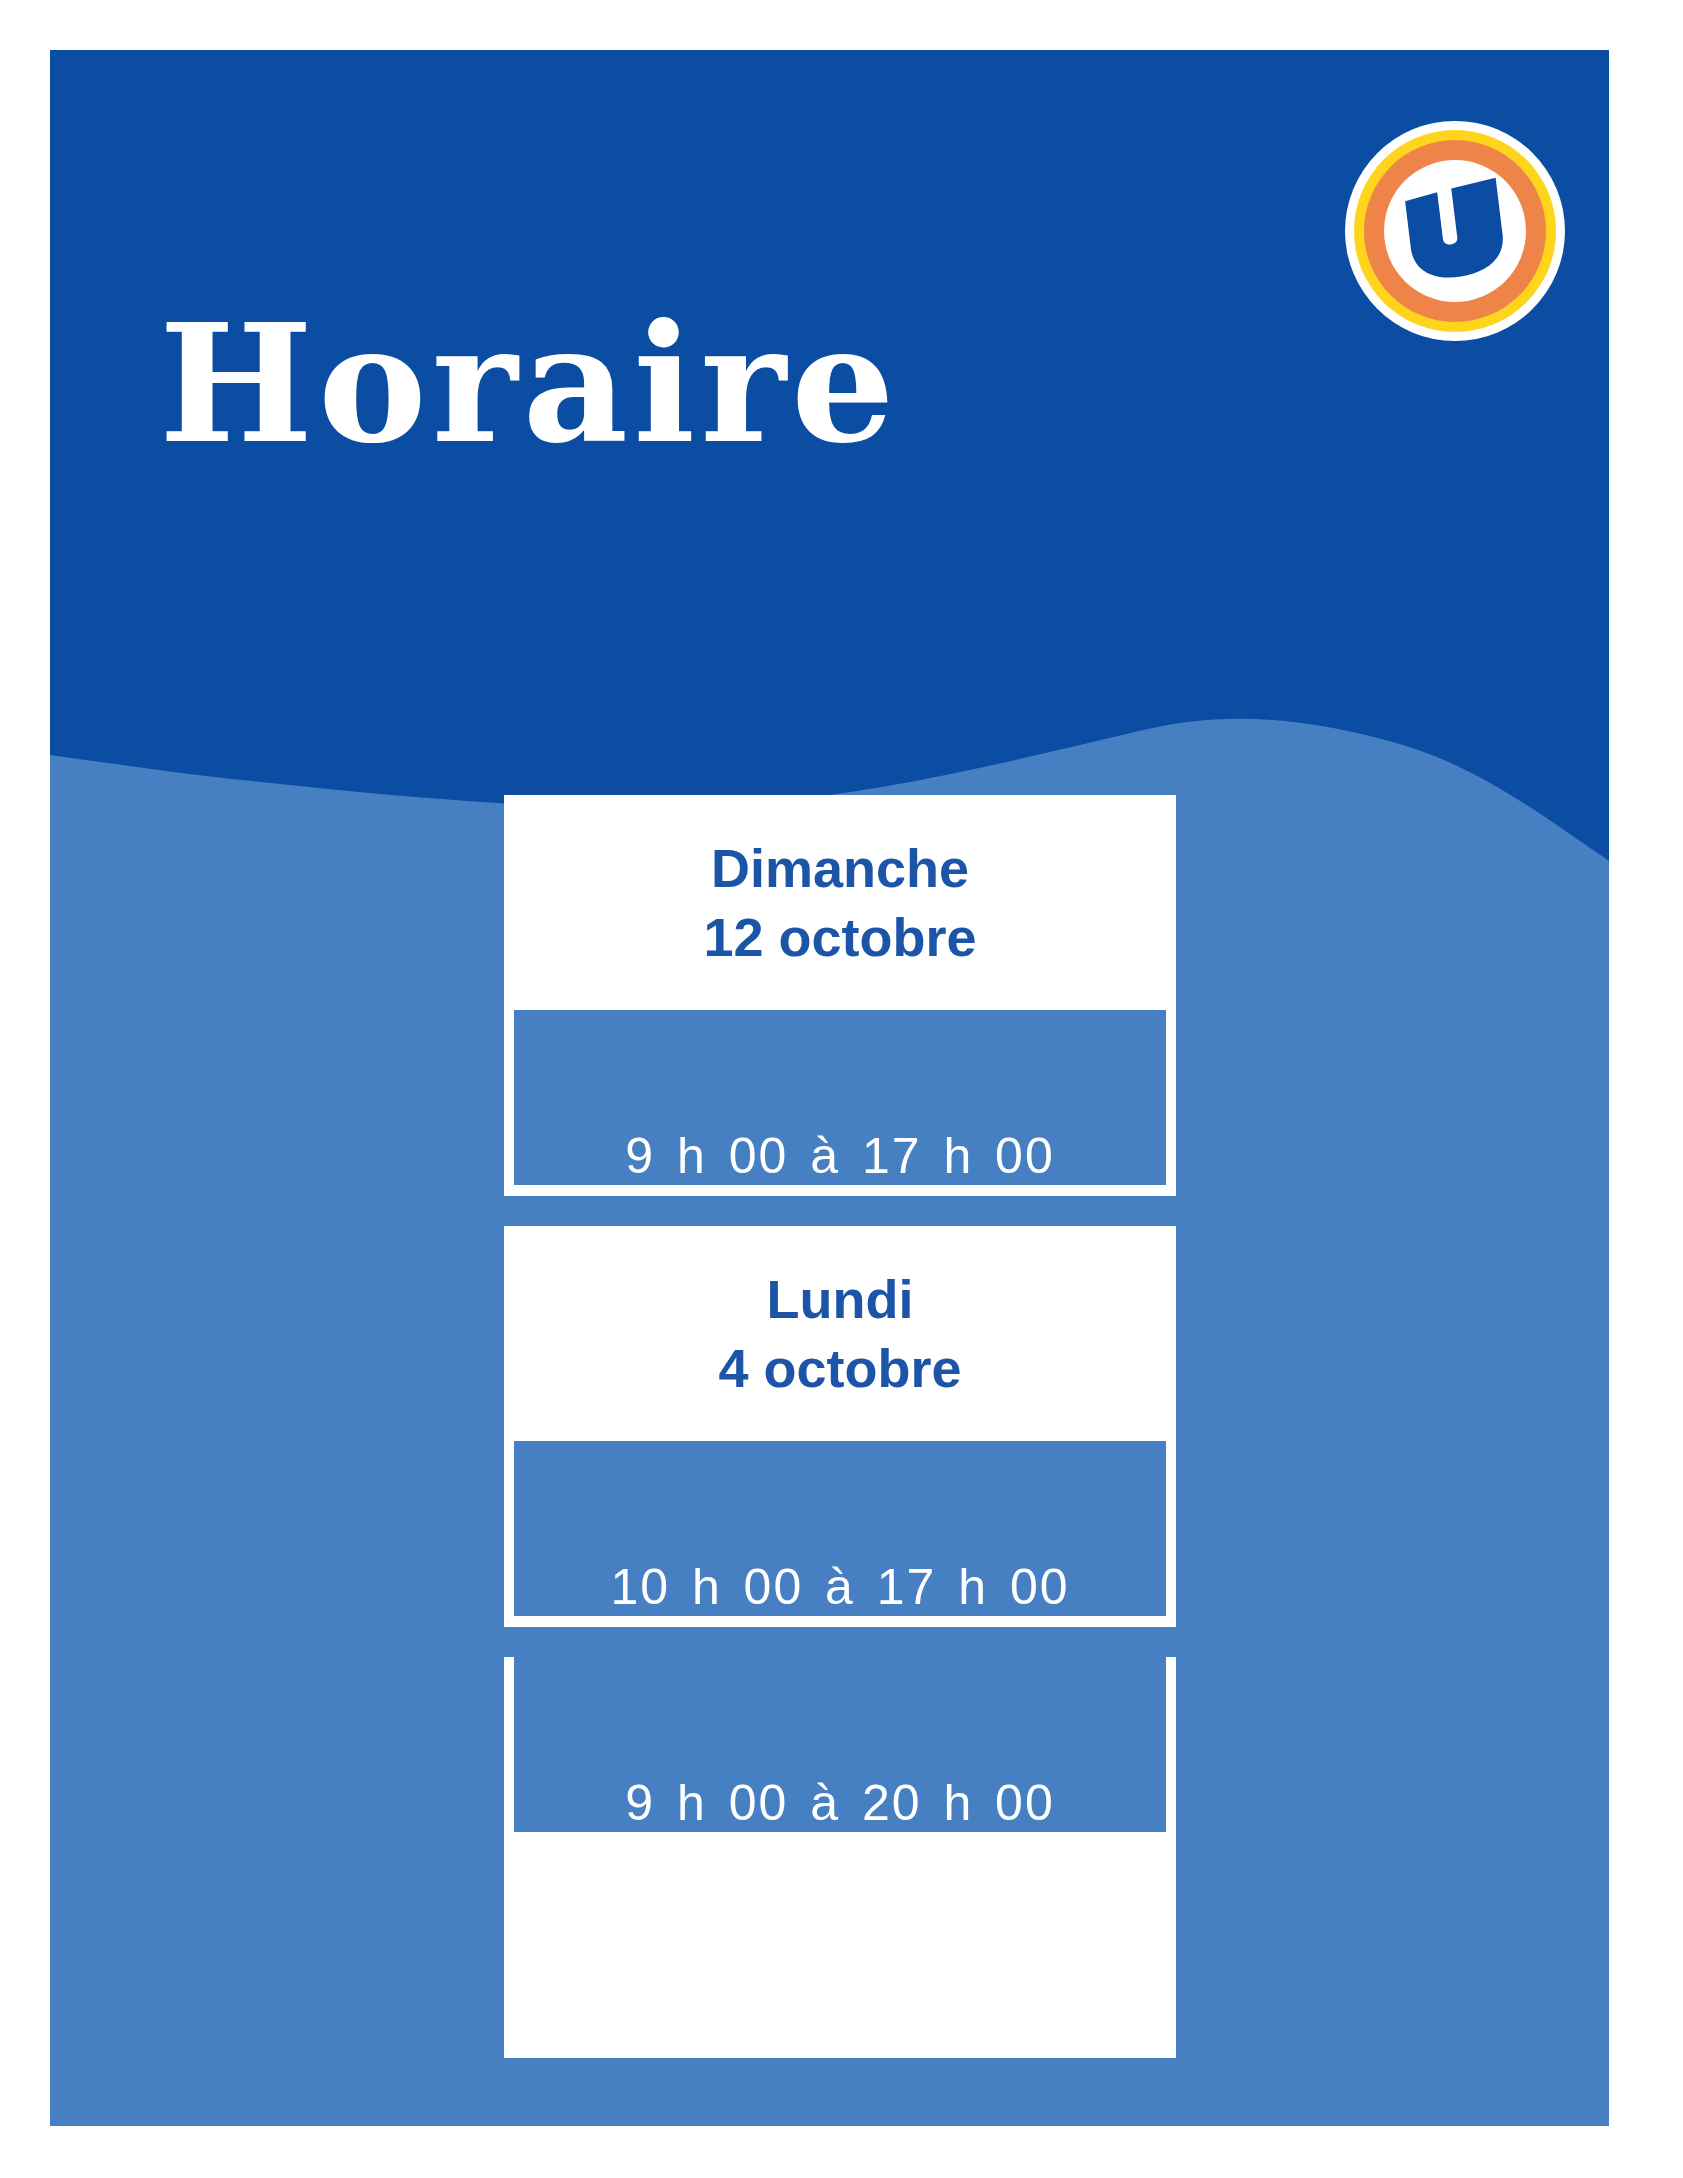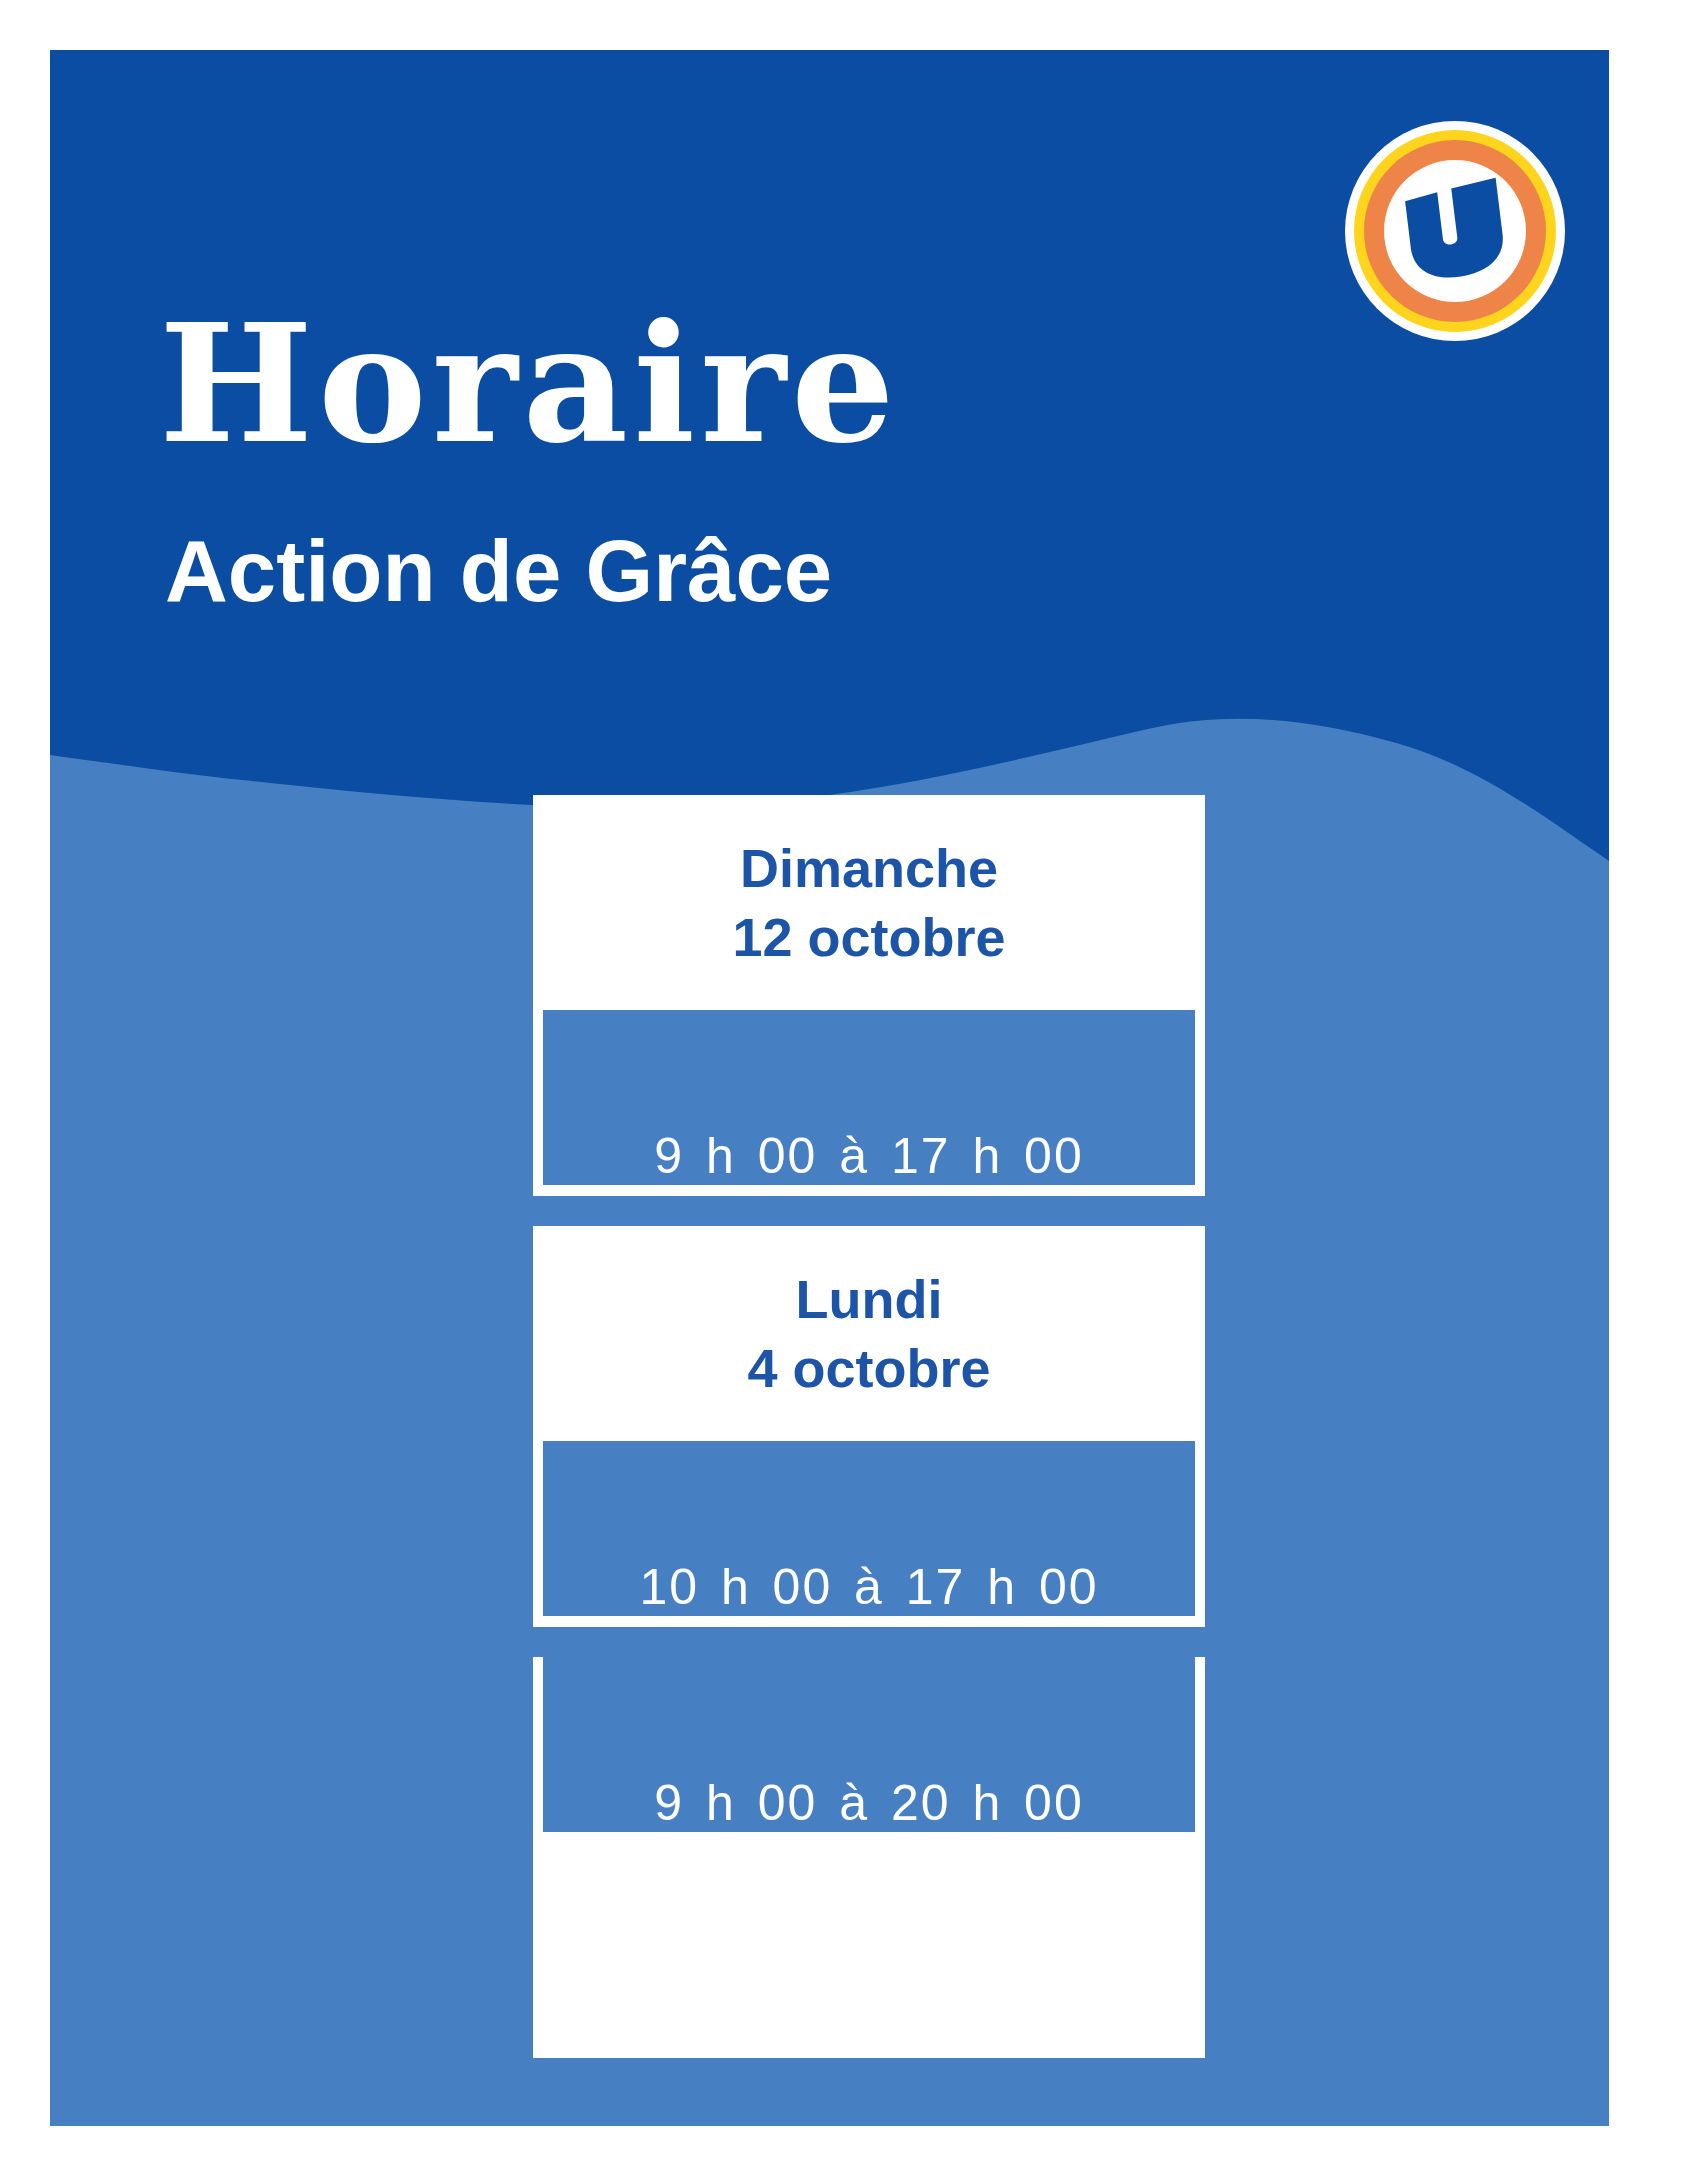--- a/index.html
+++ b/index.html
@@ -77,21 +77,20 @@
     background: #ffffff;
     display: flex; align-items: center; justify-content: center;
   }
   .logo-u { transform: rotate(-7deg); display: block; }
 
   
   .cards {
     position: absolute;
     left: 454px; top: 745px;
     width: 672px;
-    margin-left: 29px;
   }
   .card {
     width: 672px; height: 401px;
     background: #ffffff;
     margin-bottom: 30px;
     display: flex;
     flex-direction: column;
   }
   .card-day {
     flex: 1;
@@ -150,21 +149,20 @@
                    L51 8 L95 3 L95 58
                    C95 82 75 93 50 94
                    C25 95 6 85 5 62 Z"></path>
             </svg>
           </div>
         </div>
       </div>
     </div>
 
     <h1 class="title">Horaire</h1>
-    <h2 class="subtitle">Action de Grâce</h2>
 
     <div class="cards">
 
       <section class="card">
         <div class="card-day">
           <div class="day-name">Dimanche</div>
           <div class="day-date">12 octobre</div>
         </div>
         <div class="card-hours">
           <span class="hours-text">9 h 00 à 17 h 00</span>

